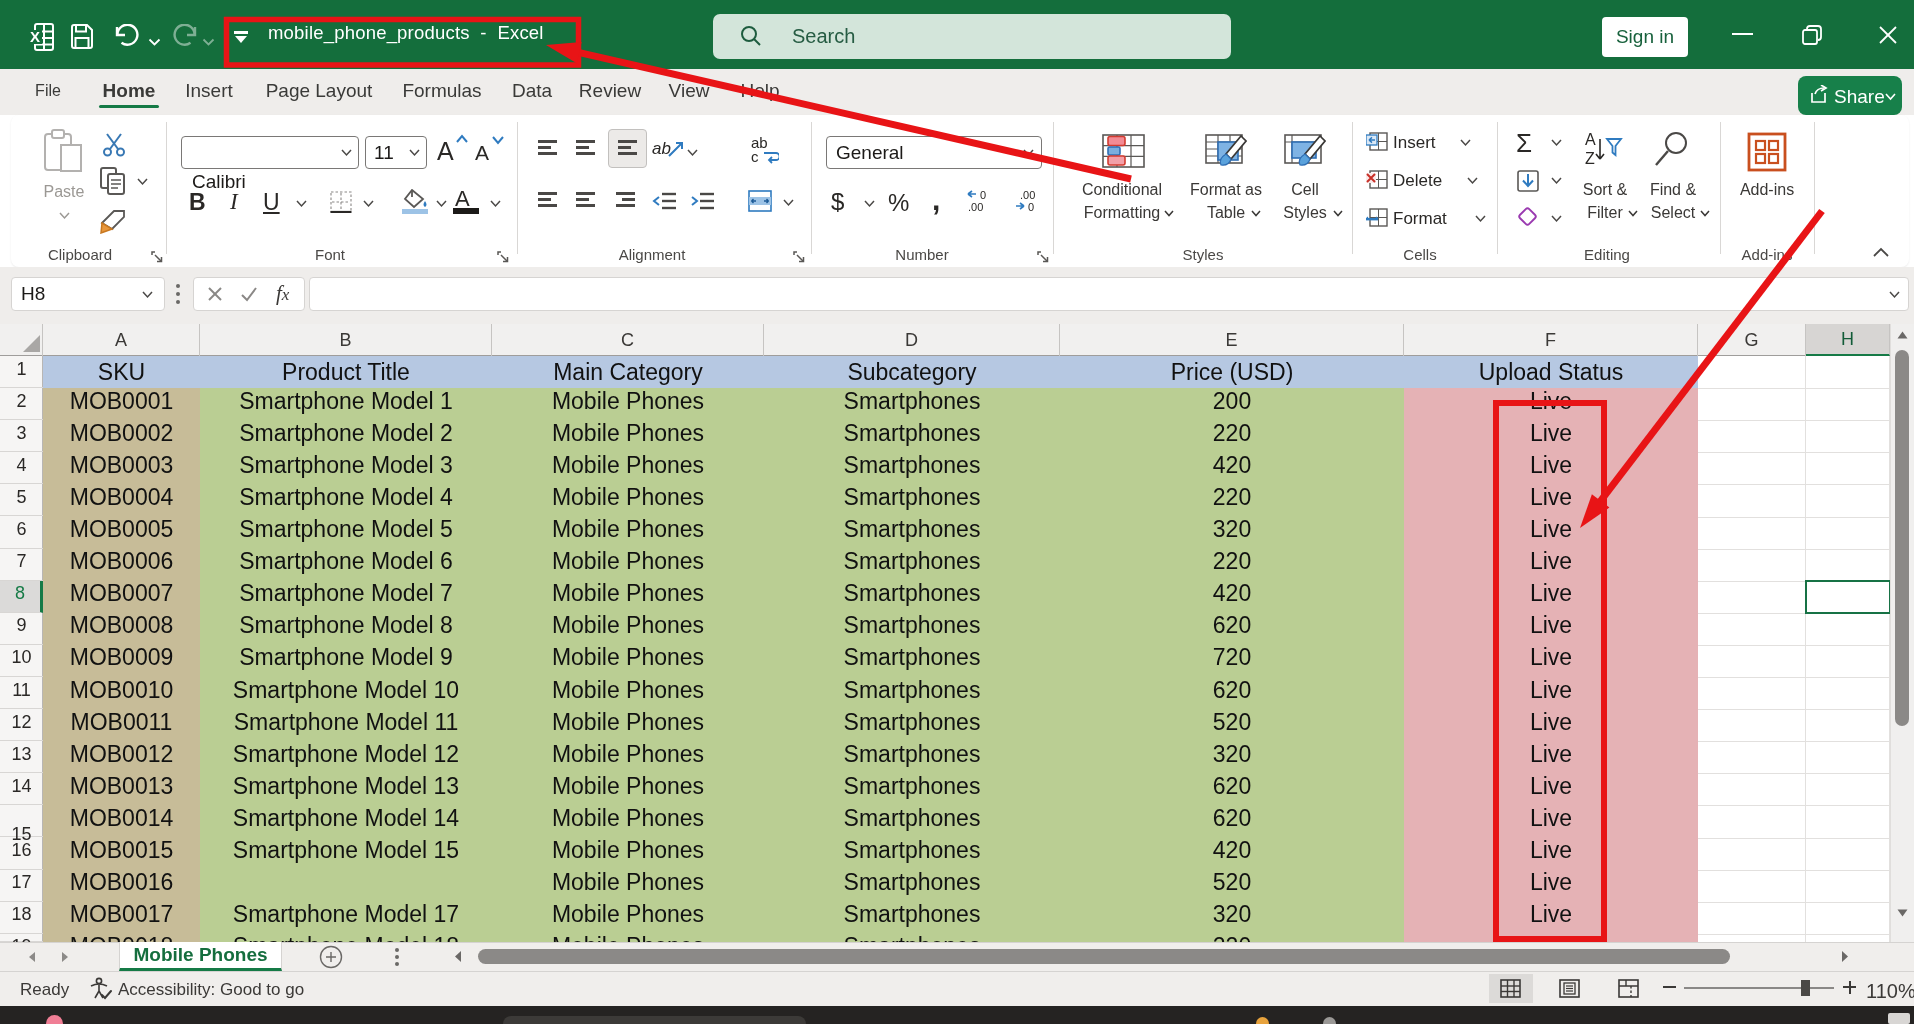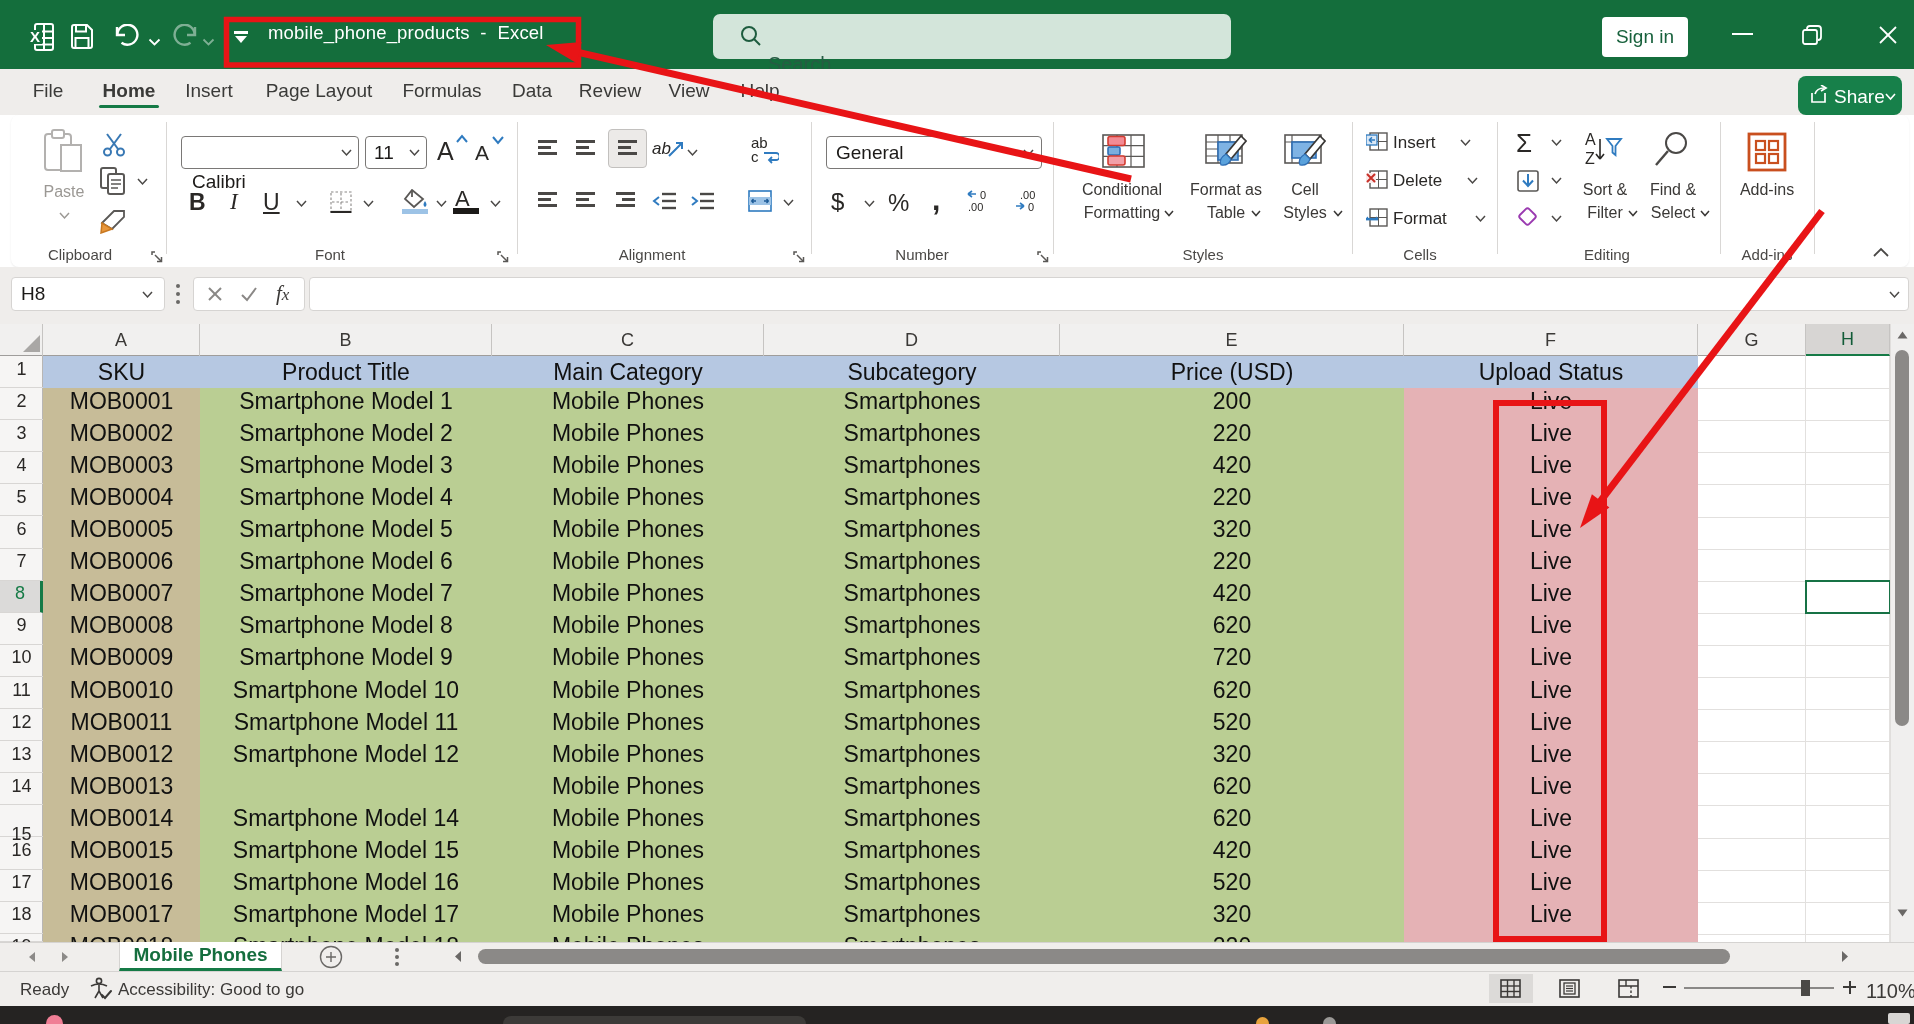--- a/index.html
+++ b/index.html
@@ -38,33 +38,33 @@
 <svg class="ab" style="left:234px;top:31px;" width="14" height="13" viewBox="0 0 14 13">
 <rect x="0" y="0" width="14" height="3" fill="#fff"></rect>
 <path d="M1 5 L7 12 L13 5 Z" fill="#fff"></path>
     </svg>
 <div class="ab" style="left:268px;top:22px;width:300px;height:26px;color:#fff;font-size:18.5px;white-space:nowrap;letter-spacing:0.2px;">mobile_phone_products&nbsp;&nbsp;-&nbsp;&nbsp;Excel</div>
 <div class="ab" style="left:713px;top:14px;width:518px;height:45px;background:#d3e5da;border-radius:7px;"></div>
 <svg class="ab" style="left:740px;top:25px;" width="22" height="22" viewBox="0 0 22 22">
 <circle cx="9" cy="9" r="7" fill="none" stroke="#1d5c3e" stroke-width="2"></circle>
 <line x1="14" y1="14" x2="20" y2="20" stroke="#1d5c3e" stroke-width="2"></line>
     </svg>
-<div class="ab" style="left:768px;top:25px;font-size:20px;color:#265c43;margin-top:28px;">Search</div>
+<div class="ab" style="left:792px;top:25px;font-size:20px;color:#265c43;">Search</div>
 <div class="ab ctr" style="left:1602px;top:17px;width:86px;height:40px;background:#fff;border-radius:4px;font-size:19px;color:#17613c;">Sign in</div>
 <div class="ab" style="left:1732px;top:33px;width:21px;height:2px;background:#fff;"></div>
 <svg class="ab" style="left:1802px;top:25px;" width="20" height="20" viewBox="0 0 20 20">
 <rect x="1" y="5" width="14" height="14" rx="2" fill="none" stroke="#fff" stroke-width="1.8"></rect>
 <path d="M5 4 a3 3 0 0 1 3 -3 h8 a3 3 0 0 1 3 3 v8 a3 3 0 0 1 -3 3" fill="none" stroke="#fff" stroke-width="1.8"></path>
     </svg>
 <svg class="ab" style="left:1878px;top:25px;" width="20" height="20" viewBox="0 0 20 20">
 <line x1="2" y1="2" x2="18" y2="18" stroke="#fff" stroke-width="1.8"></line>
 <line x1="18" y1="2" x2="2" y2="18" stroke="#fff" stroke-width="1.8"></line>
     </svg>
 <div class="ab" style="left:0;top:69px;width:1914px;height:46px;background:#efedeb;"></div>
-<div class="ab ctr" style="left:9px;top:76px;width:78px;height:30px;font-size:19px;color:#3a3a38;text-align:right;">File</div>
+<div class="ab ctr" style="left:9px;top:76px;width:78px;height:30px;font-size:16px;color:#3a3a38;text-align:right;">File</div>
 <div class="ab ctr" style="left:90px;top:76px;width:78px;height:30px;font-size:19px;color:#3a3a38;font-weight:bold;">Home</div>
 <div class="ab ctr" style="left:158px;top:76px;width:102px;height:30px;font-size:19px;color:#3a3a38;">Insert</div>
 <div class="ab ctr" style="left:238px;top:76px;width:162px;height:30px;font-size:19px;color:#3a3a38;">Page Layout</div>
 <div class="ab ctr" style="left:379px;top:76px;width:126px;height:30px;font-size:19px;color:#3a3a38;">Formulas</div>
 <div class="ab ctr" style="left:493px;top:76px;width:78px;height:30px;font-size:19px;color:#3a3a38;">Data</div>
 <div class="ab ctr" style="left:559px;top:76px;width:102px;height:30px;font-size:19px;color:#3a3a38;">Review</div>
 <div class="ab ctr" style="left:650px;top:76px;width:78px;height:30px;font-size:19px;color:#3a3a38;">View</div>
 <div class="ab ctr" style="left:721px;top:76px;width:78px;height:30px;font-size:19px;color:#3a3a38;">Help</div>
 <div class="ab" style="left:99px;top:105px;width:60px;height:3px;background:#157a46;border-radius:2px;"></div>
 <div class="ab" style="left:1798px;top:76px;width:104px;height:39px;background:#17804a;border-radius:8px;"></div>
@@ -553,38 +553,38 @@
 <div class="ab ctr" style="left:764px;top:706.1px;width:296px;height:32.1px;font-size:23px;color:#111;">Smartphones</div>
 <div class="ab ctr" style="left:1060px;top:706.1px;width:344px;height:32.1px;font-size:23px;color:#111;">520</div>
 <div class="ab ctr" style="left:1404px;top:706.1px;width:294px;height:32.1px;font-size:23px;color:#111;">Live</div>
 <div class="ab ctr" style="left:43px;top:738.2px;width:157px;height:32.1px;font-size:23px;color:#111;">MOB0012</div>
 <div class="ab ctr" style="left:200px;top:738.2px;width:292px;height:32.1px;font-size:23px;color:#111;">Smartphone Model 12</div>
 <div class="ab ctr" style="left:492px;top:738.2px;width:272px;height:32.1px;font-size:23px;color:#111;">Mobile Phones</div>
 <div class="ab ctr" style="left:764px;top:738.2px;width:296px;height:32.1px;font-size:23px;color:#111;">Smartphones</div>
 <div class="ab ctr" style="left:1060px;top:738.2px;width:344px;height:32.1px;font-size:23px;color:#111;">320</div>
 <div class="ab ctr" style="left:1404px;top:738.2px;width:294px;height:32.1px;font-size:23px;color:#111;">Live</div>
 <div class="ab ctr" style="left:43px;top:770.3px;width:157px;height:32.1px;font-size:23px;color:#111;">MOB0013</div>
+<div class="ab ctr" style="left:200px;top:770.3px;width:292px;height:32.1px;font-size:23px;color:#111;">Smartphone Model 13</div>
 <div class="ab ctr" style="left:492px;top:770.3px;width:272px;height:32.1px;font-size:23px;color:#111;">Mobile Phones</div>
 <div class="ab ctr" style="left:764px;top:770.3px;width:296px;height:32.1px;font-size:23px;color:#111;">Smartphones</div>
 <div class="ab ctr" style="left:1060px;top:770.3px;width:344px;height:32.1px;font-size:23px;color:#111;">620</div>
 <div class="ab ctr" style="left:1404px;top:770.3px;width:294px;height:32.1px;font-size:23px;color:#111;">Live</div>
 <div class="ab ctr" style="left:43px;top:802.4px;width:157px;height:32.1px;font-size:23px;color:#111;">MOB0014</div>
 <div class="ab ctr" style="left:200px;top:802.4px;width:292px;height:32.1px;font-size:23px;color:#111;">Smartphone Model 14</div>
 <div class="ab ctr" style="left:492px;top:802.4px;width:272px;height:32.1px;font-size:23px;color:#111;">Mobile Phones</div>
 <div class="ab ctr" style="left:764px;top:802.4px;width:296px;height:32.1px;font-size:23px;color:#111;">Smartphones</div>
 <div class="ab ctr" style="left:1060px;top:802.4px;width:344px;height:32.1px;font-size:23px;color:#111;">620</div>
 <div class="ab ctr" style="left:1404px;top:802.4px;width:294px;height:32.1px;font-size:23px;color:#111;">Live</div>
 <div class="ab ctr" style="left:43px;top:834.5px;width:157px;height:32.1px;font-size:23px;color:#111;">MOB0015</div>
 <div class="ab ctr" style="left:200px;top:834.5px;width:292px;height:32.1px;font-size:23px;color:#111;">Smartphone Model 15</div>
 <div class="ab ctr" style="left:492px;top:834.5px;width:272px;height:32.1px;font-size:23px;color:#111;">Mobile Phones</div>
 <div class="ab ctr" style="left:764px;top:834.5px;width:296px;height:32.1px;font-size:23px;color:#111;">Smartphones</div>
 <div class="ab ctr" style="left:1060px;top:834.5px;width:344px;height:32.1px;font-size:23px;color:#111;">420</div>
 <div class="ab ctr" style="left:1404px;top:834.5px;width:294px;height:32.1px;font-size:23px;color:#111;">Live</div>
 <div class="ab ctr" style="left:43px;top:866.6px;width:157px;height:32.1px;font-size:23px;color:#111;">MOB0016</div>
-<div class="ab ctr" style="left:200px;top:866.6px;width:292px;height:32.1px;font-size:23px;color:#111;">Smartphone Model 16</div>
 <div class="ab ctr" style="left:492px;top:866.6px;width:272px;height:32.1px;font-size:23px;color:#111;">Mobile Phones</div>
 <div class="ab ctr" style="left:764px;top:866.6px;width:296px;height:32.1px;font-size:23px;color:#111;">Smartphones</div>
 <div class="ab ctr" style="left:1060px;top:866.6px;width:344px;height:32.1px;font-size:23px;color:#111;">520</div>
 <div class="ab ctr" style="left:1404px;top:866.6px;width:294px;height:32.1px;font-size:23px;color:#111;">Live</div>
 <div class="ab ctr" style="left:43px;top:898.7px;width:157px;height:32.1px;font-size:23px;color:#111;">MOB0017</div>
 <div class="ab ctr" style="left:200px;top:898.7px;width:292px;height:32.1px;font-size:23px;color:#111;">Smartphone Model 17</div>
 <div class="ab ctr" style="left:492px;top:898.7px;width:272px;height:32.1px;font-size:23px;color:#111;">Mobile Phones</div>
 <div class="ab ctr" style="left:764px;top:898.7px;width:296px;height:32.1px;font-size:23px;color:#111;">Smartphones</div>
 <div class="ab ctr" style="left:1060px;top:898.7px;width:344px;height:32.1px;font-size:23px;color:#111;">320</div>
 <div class="ab ctr" style="left:1404px;top:898.7px;width:294px;height:32.1px;font-size:23px;color:#111;">Live</div>

